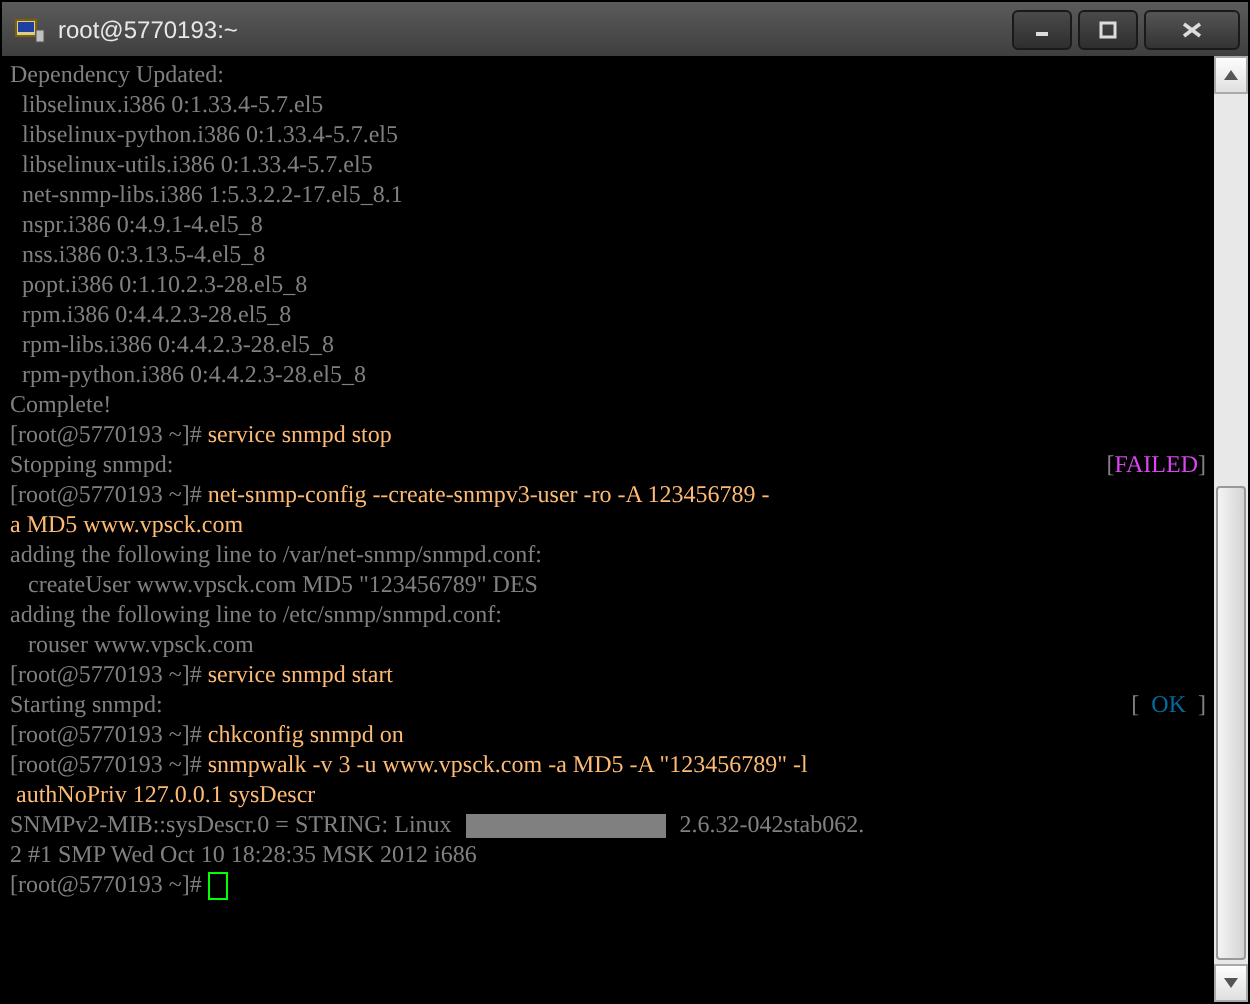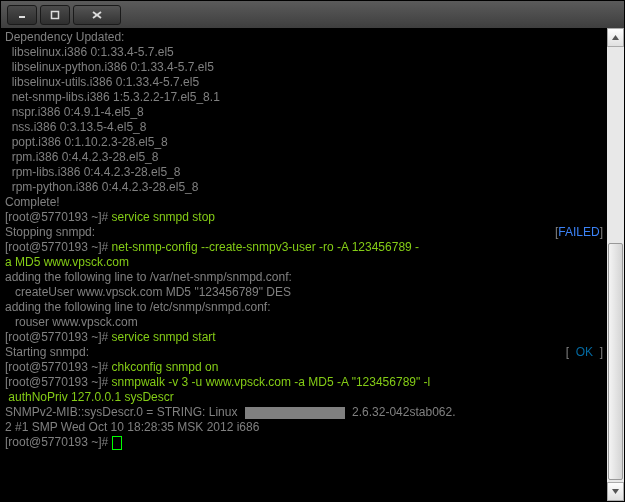--- a/index.html
+++ b/index.html
@@ -7,39 +7,49 @@
   .titlebar{height:27px;background:linear-gradient(#5b5b5b,#3e3e3e);display:flex;align-items:center;justify-content:space-between;padding:0 4px 0 6px;border-bottom:1px solid #222;}
   .title-left{display:flex;align-items:center;gap:6px;}
   .title-icon{width:16px;height:14px;position:relative;}
   .title-icon svg{display:block;}
   .title-text{color:#e8e8e8;font-family:"Segoe UI",Tahoma,sans-serif;font-size:12px;}
   .title-buttons{display:flex;gap:3px;}
   .tbtn{width:28px;height:18px;background:linear-gradient(#4a4a4a,#2e2e2e);border:1px solid #1a1a1a;border-radius:3px;display:flex;align-items:center;justify-content:center;cursor:pointer;}
   .tbtn svg{display:block;}
   .tbtn.close{width:46px;background:linear-gradient(#555,#333);}
   .terminal-wrap{position:absolute;top:27px;left:0;right:0;bottom:0;display:flex;}
-  .terminal{flex:1;background:#000;color:#808080;font-family:Liberation Sans, sans-serif;font-size:12px;line-height:15px;padding:2px 4px 2px 4px;overflow:hidden;white-space:pre;letter-spacing:0;}
-  .terminal .wt{color:#84cc16;}
+  .terminal{flex:1;background:#000;color:#808080;font-family:Liberation Serif, serif;font-size:12px;line-height:15px;padding:2px 4px 2px 4px;overflow:hidden;white-space:pre;letter-spacing:0;}
+  .terminal .wt{color:#fdba74;}
   .terminal .gr{color:#0369a1;}
-  .terminal .rd{color:#3b82f6;}
+  .terminal .rd{color:#d946ef;}
   .terminal .cursor{display:inline-block;width:8px;height:12px;border:1px solid #00ff00;vertical-align:middle;}
   .terminal .redact{display:inline-block;width:100px;height:12px;background:#808080;vertical-align:middle;margin:0 4px;}
   .scrollbar{width:17px;background:#f0f0f0;display:flex;flex-direction:column;}
   .sb-btn{height:17px;background:linear-gradient(#fdfdfd,#e0e0e0);border:1px solid #aaa;display:flex;align-items:center;justify-content:center;cursor:pointer;}
   .sb-track{flex:1;background:#e8e8e8;position:relative;}
   .sb-thumb{position:absolute;left:1px;right:1px;background:linear-gradient(90deg,#f4f4f4,#d4d4d4);border:1px solid #999;border-radius:2px;}
   .status-right{display:flex;}
   .status-item{white-space:pre;}
 </style>
 </head>
 <body>
 
 <div class="window">
 
   <div class="titlebar">
+    <div class="title-left">
+      <span class="title-icon">
+        <svg width="16" height="14" viewBox="0 0 16 14">
+          <rect x="1" y="2" width="10" height="8" fill="#d8d090" stroke="#806000" stroke-width="1"></rect>
+          <rect x="2" y="3" width="8" height="5" fill="#2040a0"></rect>
+          <rect x="11" y="7" width="4" height="6" fill="#c0c0c0" stroke="#555" stroke-width="0.5"></rect>
+        </svg>
+      </span>
+      <span class="title-text">root@5770193:~</span>
+    </div>
     <div class="title-buttons">
       <div class="tbtn">
         <svg width="10" height="10">
             <line x1="2" y1="7" x2="8" y2="7" stroke="#ddd" stroke-width="2"></line>
           </svg>
       </div>
       <div class="tbtn">
         <svg width="10" height="10">
             <rect x="1.5" y="1.5" width="7" height="7" fill="none" stroke="#ddd" stroke-width="1.5"></rect>
           </svg>

